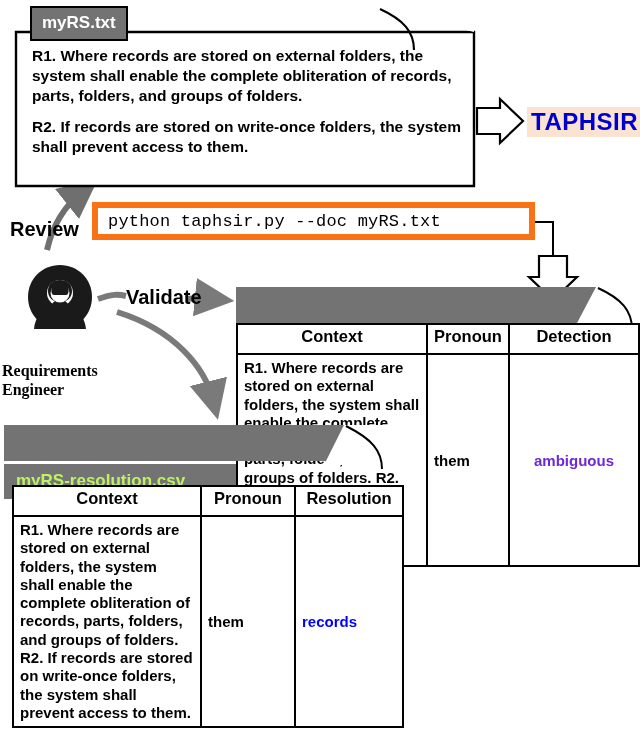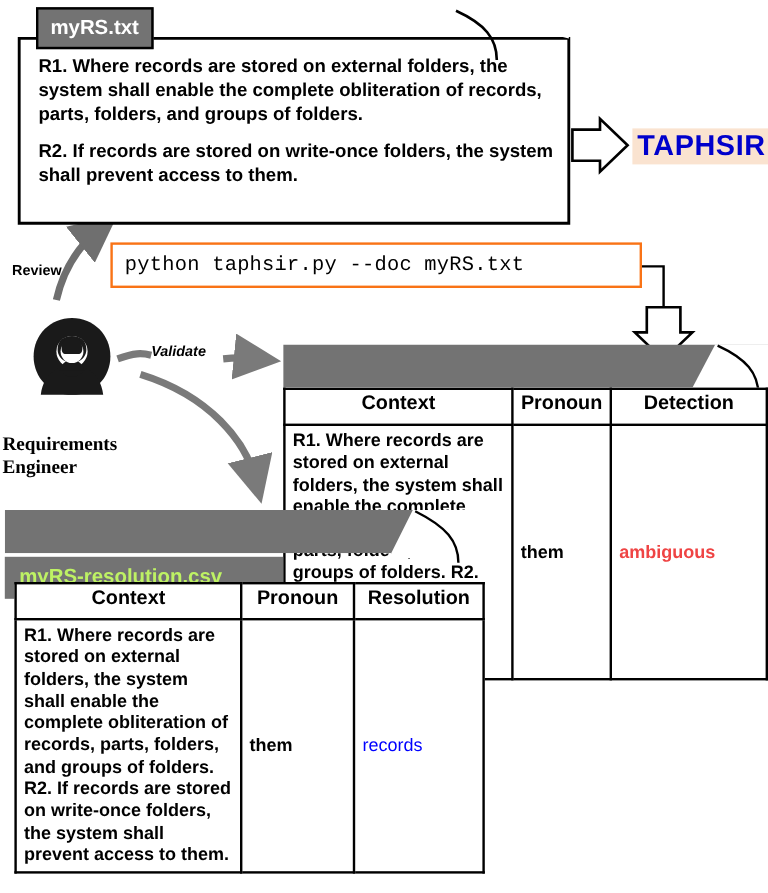--- a/index.html
+++ b/index.html
@@ -32,21 +32,21 @@
     font-weight: bold;
     line-height: 1.28;
     color: #000000;
     padding: 8px 10px 8px 10px;
   }
   .doc-body p { margin: 0 0 12px 0; }
   .doc-body p:last-child { margin-bottom: 0; }
 
   
   .cmd-box {
-    border: 2px solid #f97316;
+    border: 6px solid #f97316;
     background: #ffffff;
     box-sizing: border-box;
     display: flex;
     align-items: center;
     padding-left: 10px;
   }
   .cmd-text {
     font-family: "Liberation Mono", monospace;
     font-size: 17px;
     color: #000000;
@@ -62,21 +62,21 @@
     color: #0000cc;
     background: #fae3d0;
     padding: 1px 4px;
     letter-spacing: 0.5px;
     white-space: nowrap;
   }
 
   
   .label-bold {
     font-weight: bold;
-    font-size: 12px;
+    font-size: 20px;
     color: #000000;
     white-space: nowrap;
   }
   .label-role {
     font-weight: bold;
     font-size: 16px;
     color: #000000;
     line-height: 1.18;
     text-align: left;
   }
@@ -116,31 +116,32 @@
     font-size: 13.5px;
     line-height: 1.22;
   }
   .pronoun-cell {
     font-weight: bold;
     font-size: 17px;
     vertical-align: middle !important;
     margin-left: 31px;
   }
   .res-cell {
-    font-weight: normal;
+    font-weight: bold;
     font-size: 17px;
     color: #0000ff;
     vertical-align: middle !important;
     margin-top: 24px;
   }
   .det-cell {
     font-weight: bold;
     font-size: 17px;
-    color: #ef4444;
+    color: #6d28d9;
     vertical-align: middle !important;
+    text-align: center;
   }
 </style>
 </head>
 <body>
 
 <div id="stage">
 
   <svg class="abs" width="640" height="744" style="left:0;top:0;">
     <defs>
       <marker id="ah" markerWidth="7" markerHeight="7" refX="3.2" refY="3.2" orient="auto">
@@ -200,21 +201,21 @@
   </div>
 
   <div class="abs taphsir" style="left:527px; top:107px;">TAPHSIR</div>
 
   <div class="abs cmd-box" style="left:92px; top:202px; width:443px; height:38px;">
     <span class="cmd-text">python taphsir.py --doc myRS.txt</span>
   </div>
 
   <div class="abs label-bold" style="left:10px; top:218px;">Review</div>
 
-  <div class="abs label-bold" style="left:126px; top:286px;font-style:italic;">Validate</div>
+  <div class="abs label-bold" style="left:126px; top:286px;">Validate</div>
 
   <div class="abs label-role" style="left:2px; top:362px; width:132px;font-family:Liberation Serif, serif;">
     <div>Requirements</div>
     <div>Engineer</div>
   </div>
 
   <div class="abs" style="left:236px; top:287px;">
     <svg width="404" height="36" style="position:absolute; left:0; top:0;">
       <path d="M0,0 L355,0 L404,0 L404,36 L0,36 Z" fill="#737373"></path>
     </svg>

